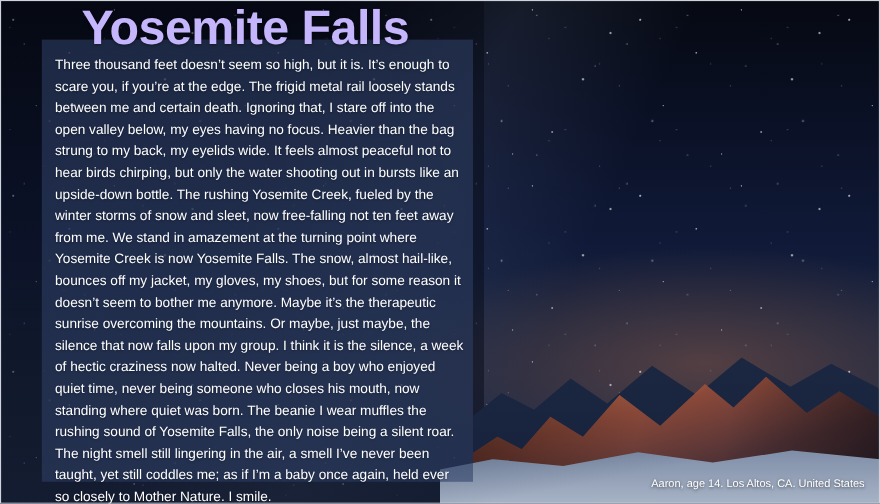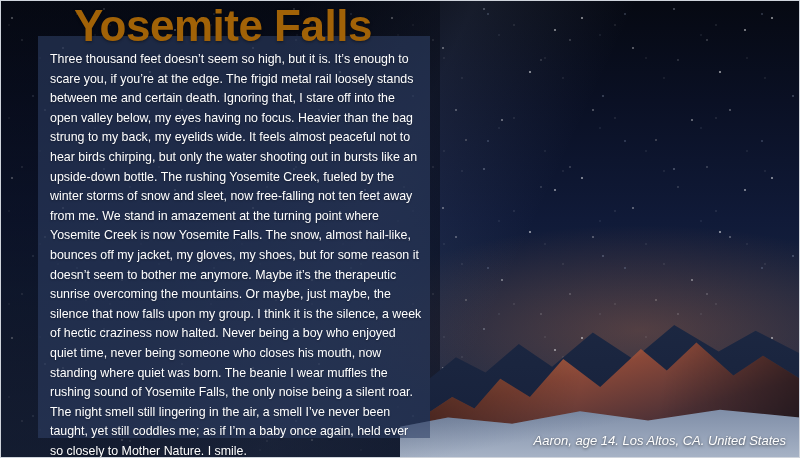--- a/index.html
+++ b/index.html
@@ -125,21 +125,21 @@
     background: rgba(46, 63, 102, 0.58);
   }
 
   .title {
     position: absolute;
     left: 74px;
     top: 2px;
     font-size: 44px;
     line-height: 48px;
     font-weight: bold;
-    color: #a16207;
+    color: #c4b5fd;
     letter-spacing: -0.5px;
     text-shadow: 0 1px 3px rgba(0,0,0,0.45);
     white-space: nowrap;
     z-index: 4;
   }
 
   .body-text {
     position: absolute;
     left: 50px;
     top: 50px;
@@ -151,25 +151,24 @@
     text-shadow: 0 1px 2px rgba(0,0,0,0.3);
   }
 
   .body-text p { margin: 0; }
 
   .credit {
     position: absolute;
     right: 14px;
     bottom: 10px;
     color: #ffffff;
-    font-size: 13px;
+    font-size: 10px;
     line-height: 14px;
     text-shadow: 0 1px 3px rgba(0,0,0,0.6);
     z-index: 5;
-    font-style: italic;
   }
 
   .frame {
     position: absolute;
     inset: 0;
     border: 1px solid #cfd4dc;
     pointer-events: none;
     z-index: 9;
   }
 </style>

